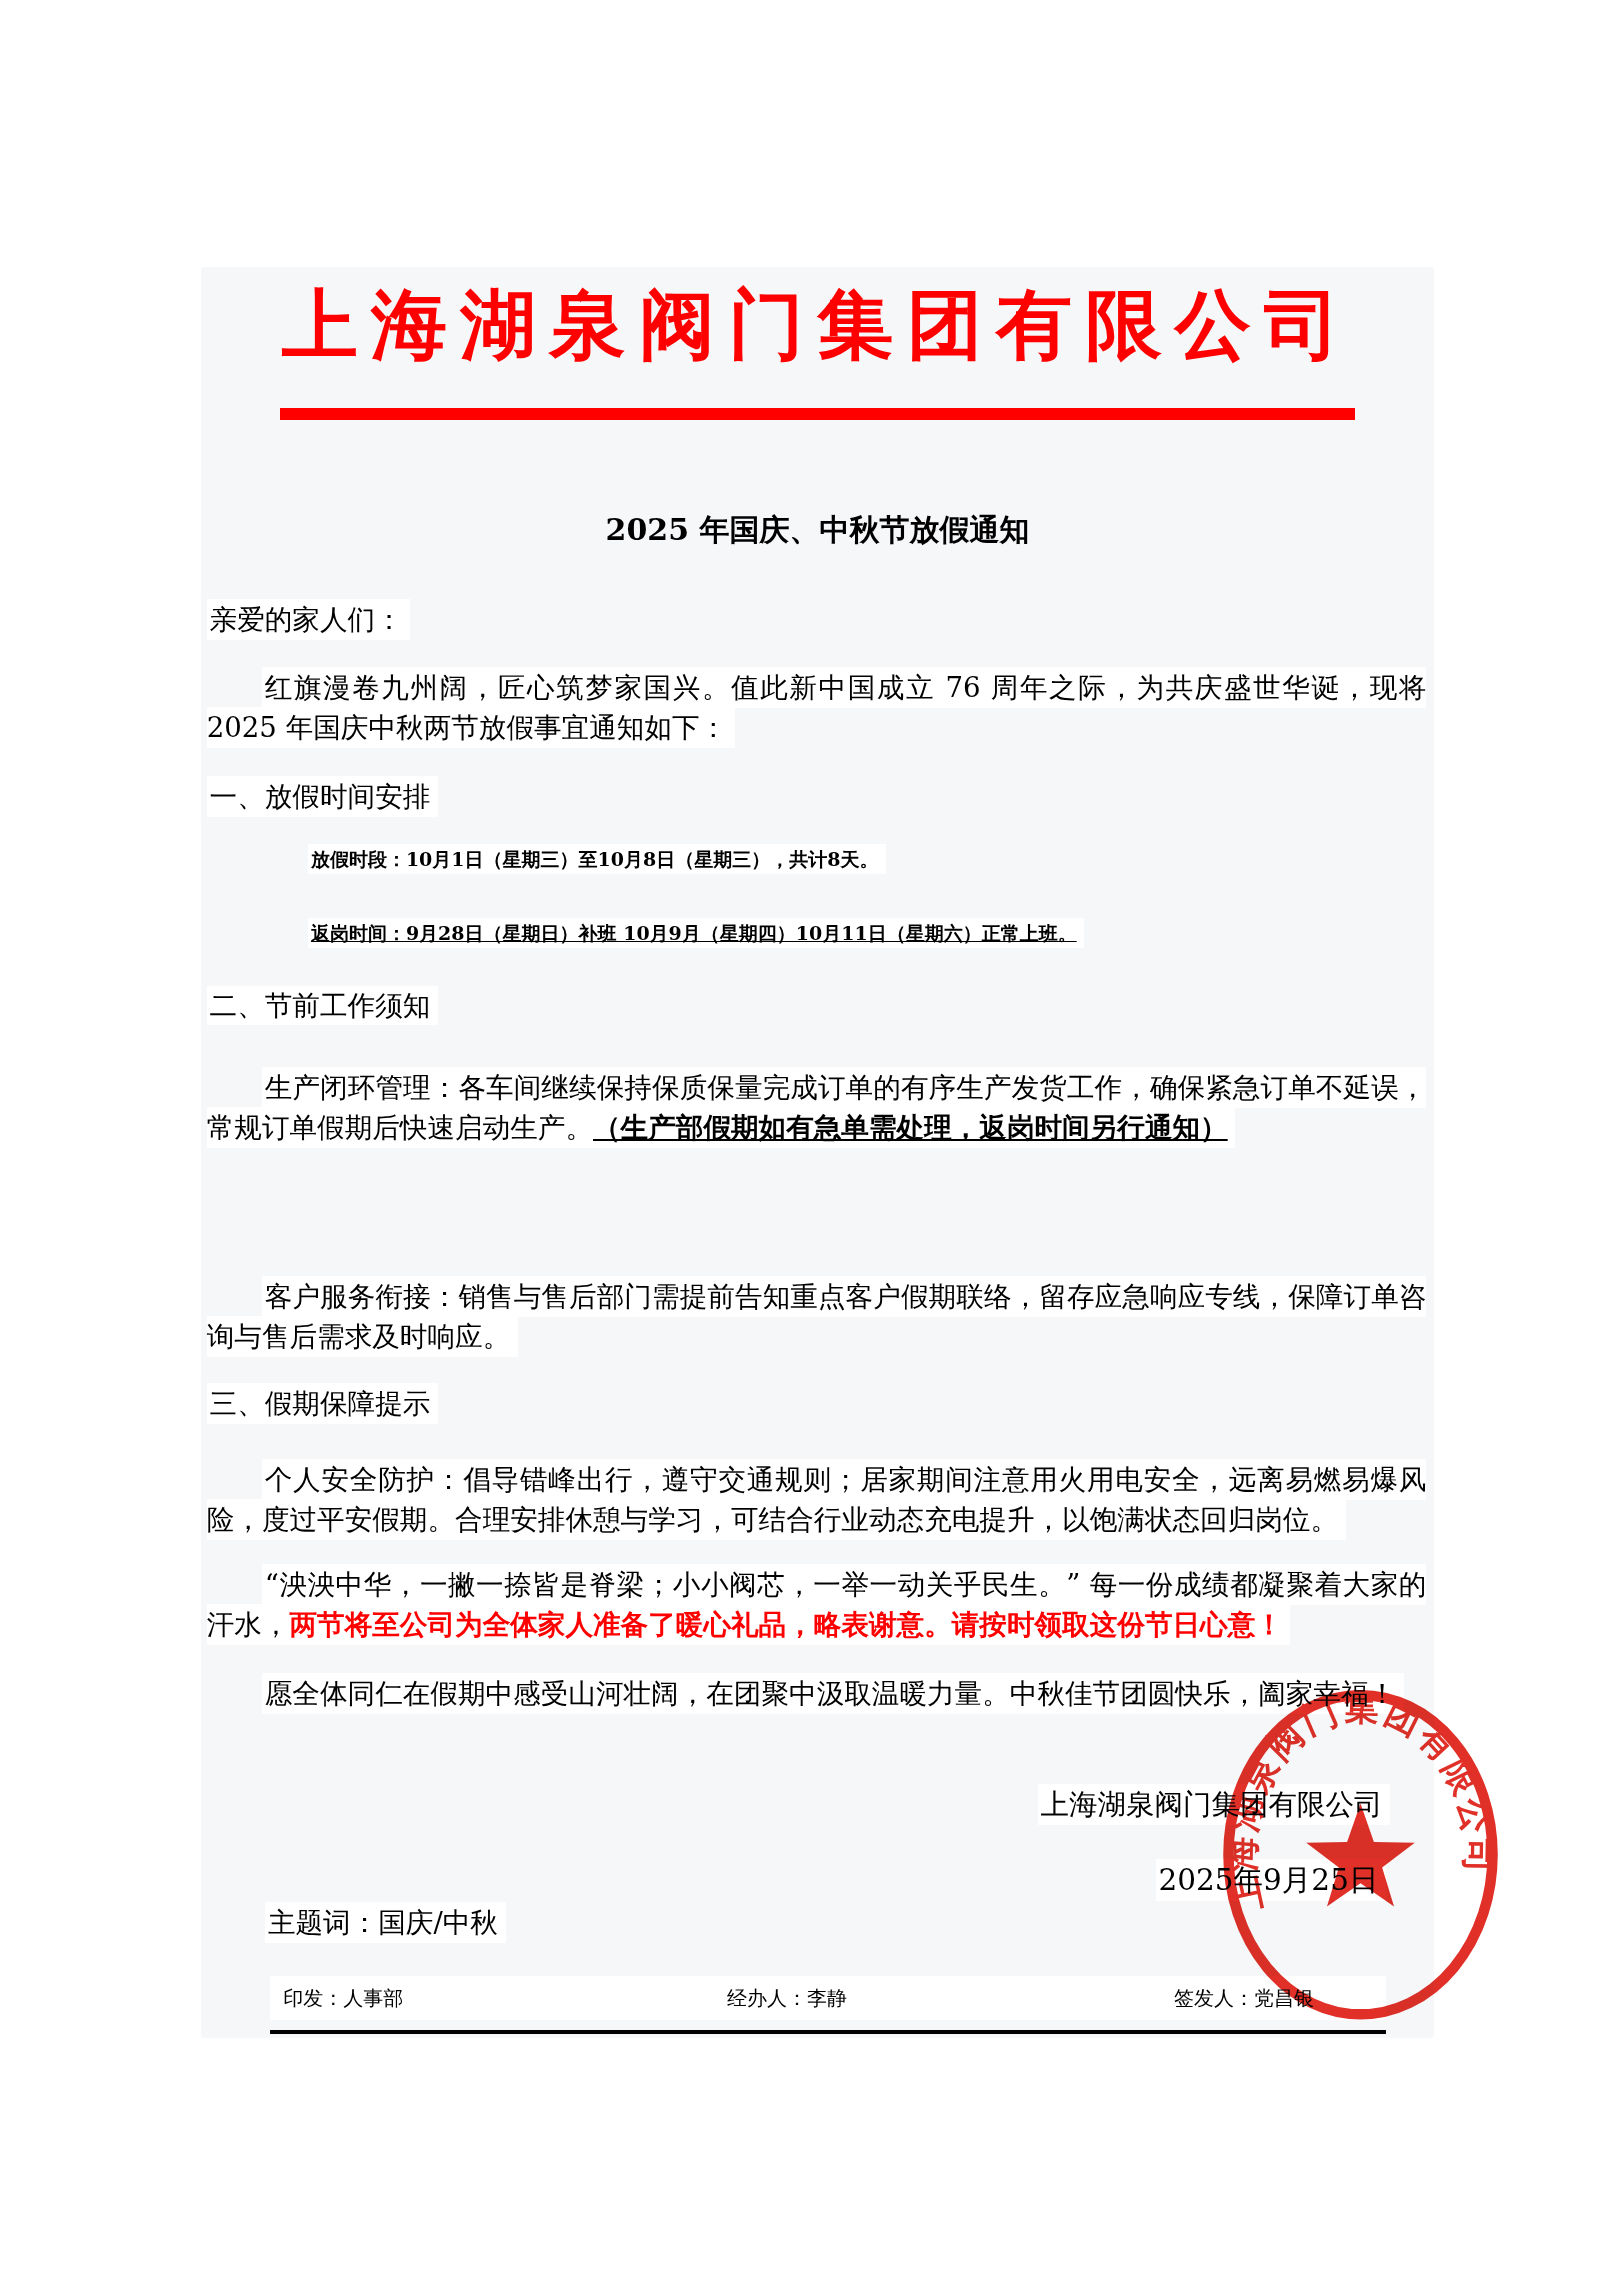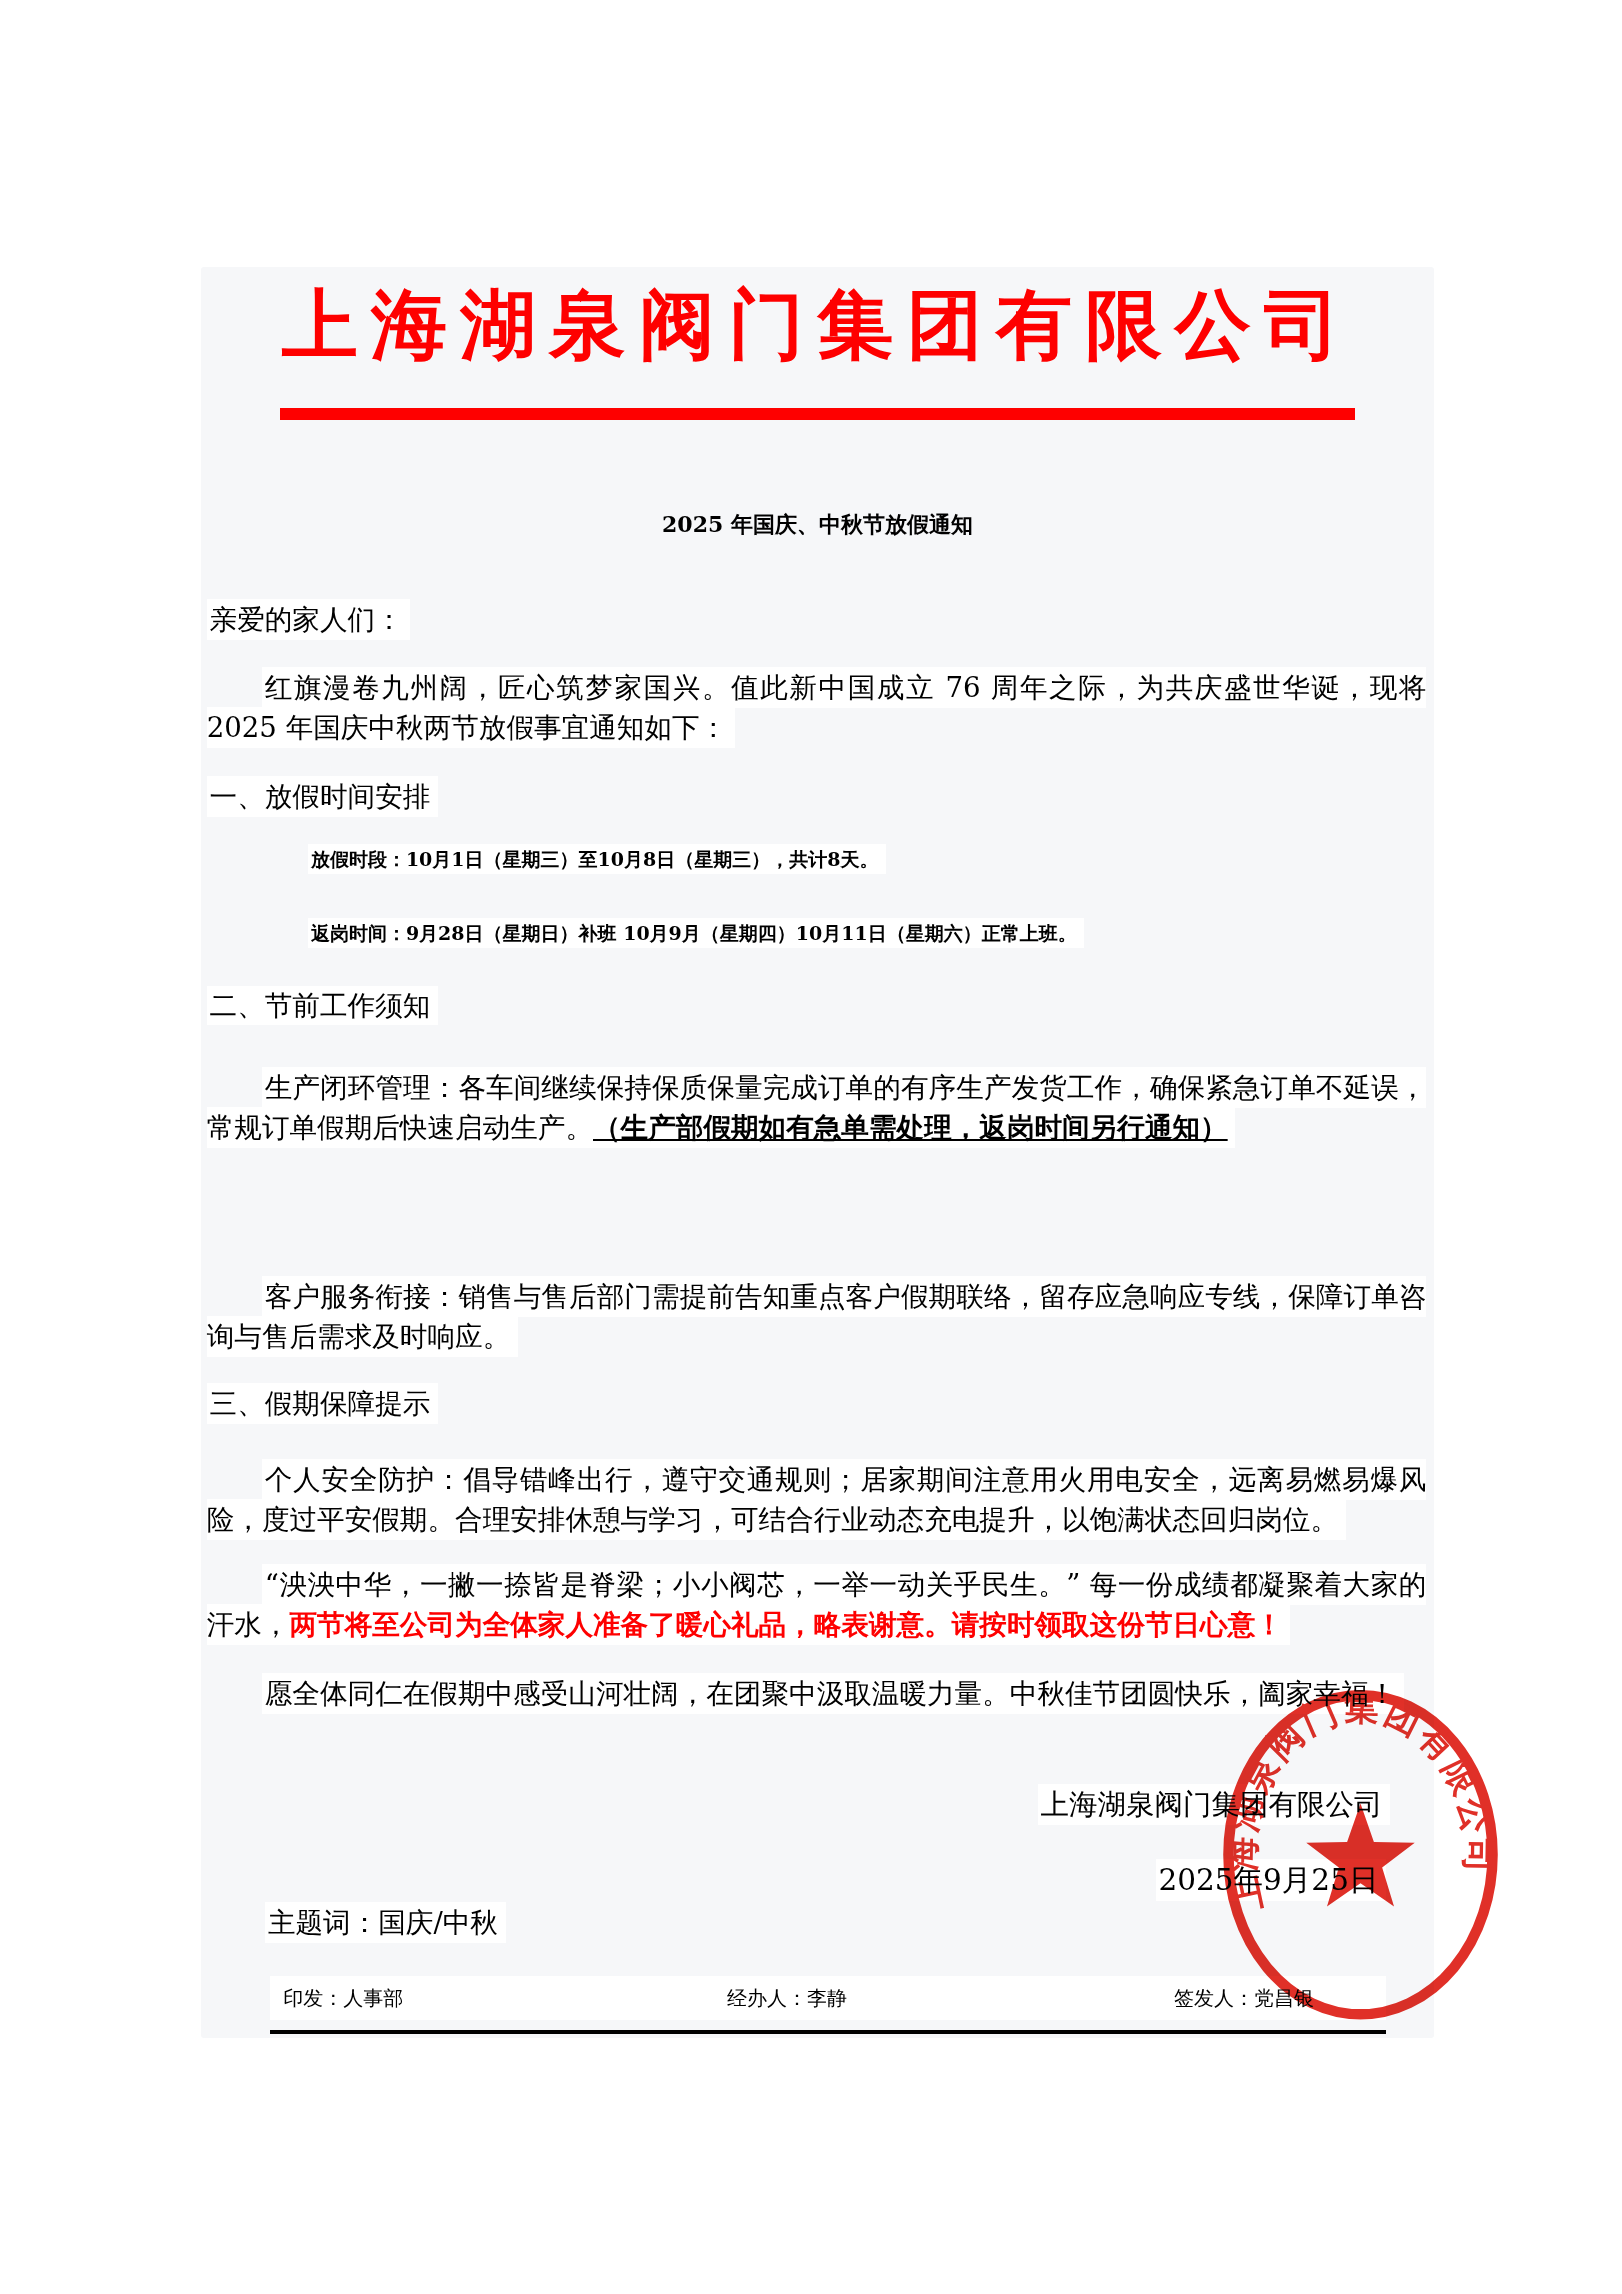--- a/index.html
+++ b/index.html
@@ -5,30 +5,30 @@
   html,body{margin:0;padding:0;background:#ffffff;}
   .canvas{position:relative;width:1623px;height:2179px;background:#ffffff;overflow:hidden;
           font-family:"DejaVu Serif","Liberation Serif",serif;color:#000;}
   .paper{position:absolute;left:201px;top:267px;width:1233px;height:1771px;
          background:#f6f7f9;border-radius:2.9px;}
   .blk{position:absolute;}
   .hl{background:#ffffff;padding:3.8px 7.6px 3.8px 2.9px;}
   .company-hdr{left:0;right:0;top:7.6px;text-align:center;font-size:76px;font-weight:bold;
                letter-spacing:13.3px;color:#fe0000;white-space:nowrap;}
   .rule{left:79px;top:141px;width:1075px;height:12.4px;background:#fe0000;}
-  .doc-title{left:0;right:0;top:243px;text-align:center;font-size:22px;font-weight:bold;}
+  .doc-title{left:0;right:0;top:243px;text-align:center;font-size:30px;font-weight:bold;}
   .body-line{font-size:27.6px;line-height:36px;}
   .para{font-size:27.6px;line-height:40px;text-align:justify;text-indent:2em;}
   .greet{left:5.7px;top:335px;}
   .intro{left:5.7px;right:7.6px;top:401px;}
   .sec-h{font-size:27.6px;}
   .h-one{left:5.7px;top:512px;}
   .b-line{font-size:19px;font-weight:bold;line-height:36px;}
   .b1{left:107px;right:7.6px;top:574px;}
-  .b2{left:107px;right:8px;top:648px;}
+  .b2{left:107px;right:8px;top:648px;text-decoration:underline;}
   .h-two{left:5.7px;top:721px;font-family:Liberation Serif, serif;}
   .p21{left:5.7px;right:7.6px;top:801px;}
   .p22{left:5.7px;right:7.6px;top:910px;}
   .p23{left:5.7px;right:7.6px;top:1010px;}
   .h-three{left:5.7px;top:1119px;}
   .p31{left:5.7px;right:7.6px;top:1193px;}
   .p32{left:5.7px;right:7.6px;top:1298px;}
   .p33{left:5.7px;right:7.6px;top:1407px;}
   .red-run{color:#fe0000;font-weight:bold;}
   .bold-run{font-weight:bold;text-decoration:underline;}

